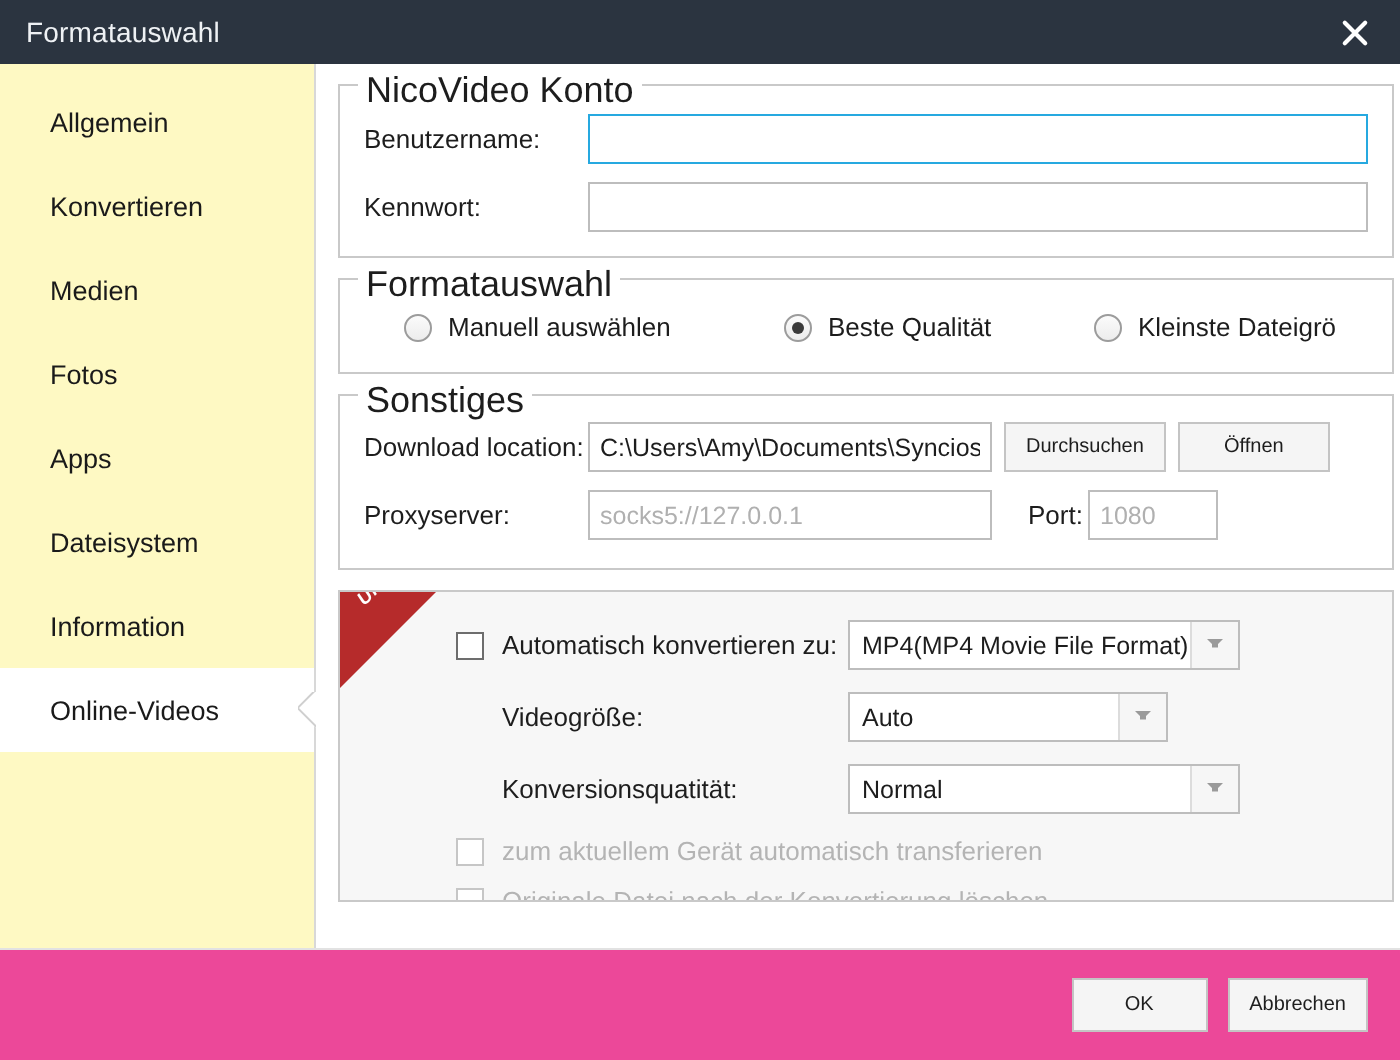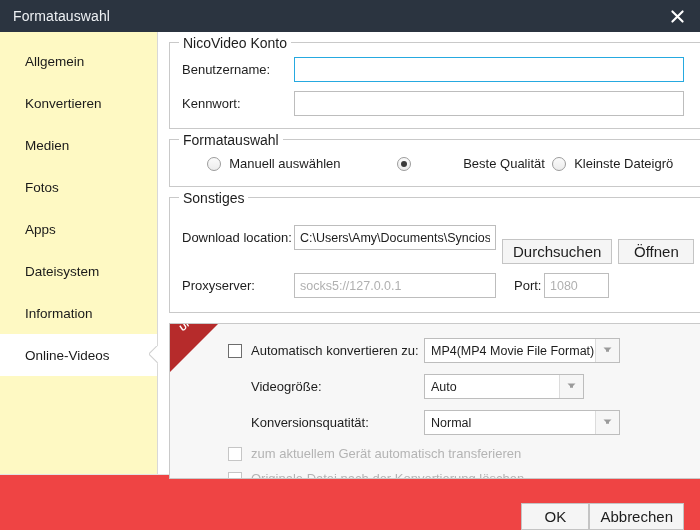--- a/index.html
+++ b/index.html
@@ -118,21 +118,21 @@
     box-sizing: border-box;
     margin-bottom: 10px;
     background: #ffffff;
   }
   .groupbox > .gb-title {
     position: absolute;
     top: -8px;
     left: 9px;
     background: #ffffff;
     padding: 0 4px;
-    font-size: 14px;
+    font-size: 18px;
     color: #1d1d1d;
   }
   .gb-inner { padding: 14px 12px 12px 12px; }
 
   .field-row {
     display: flex;
     align-items: center;
     margin-bottom: 9px;
   }
   .field-row:last-child { margin-bottom: 0; }
@@ -188,25 +188,24 @@
   }
 
   
   .btn {
     height: 25px;
     min-width: 76px;
     box-sizing: border-box;
     border: 1px solid #c4c4c4;
     background: #f5f5f5;
     font-family: "Liberation Sans", sans-serif;
-    font-size: 15px;
+    font-size: 10px;
     color: #1d1d1d;
     cursor: pointer;
     padding: 0 10px;
-    margin-top: 28px;
   }
 
   
   .ultimate-panel {
     border: 1px solid #c9c9c9;
     background: #f7f7f7;
     position: relative;
     box-sizing: border-box;
     padding: 14px 12px 12px 58px;
     overflow: hidden;
@@ -289,26 +288,27 @@
   .u-check-row {
     display: flex;
     align-items: center;
     margin-bottom: 10px;
     font-size: 13px;
   }
 
   
   .footer {
     flex: 1 1 auto;
-    background: #ef4444;
+    background: #ec4899;
     border-top: 1px solid #e2e2e2;
     display: flex;
     align-items: center;
     justify-content: flex-end;
     padding-right: 16px;
+    gap: 10px;
   }
   .footer .btn { min-width: 68px; height: 27px; }
 </style>
 </head>
 <body>
 
 <div class="window">
 
   <div class="titlebar">
     <div class="titlebar-title">Formatauswahl</div>
@@ -366,21 +366,21 @@
       </div>
 
       <div class="groupbox">
         <div class="gb-title">Formatauswahl</div>
         <div class="gb-inner" style="padding-top:13px;padding-bottom:13px;">
           <div class="radio-row">
             <div class="radio-opt" style="width:190px;">
               <span class="radio"></span>
               <span class="rlabel">Manuell auswählen</span>
             </div>
-            <div class="radio-opt" style="width:155px;gap:44px;">
+            <div class="radio-opt" style="width:155px;">
               <span class="radio checked"></span>
               <span class="rlabel">Beste Qualität</span>
             </div>
             <div class="radio-opt">
               <span class="radio"></span>
               <span class="rlabel">Kleinste Dateigrö</span>
             </div>
           </div>
         </div>
       </div>

